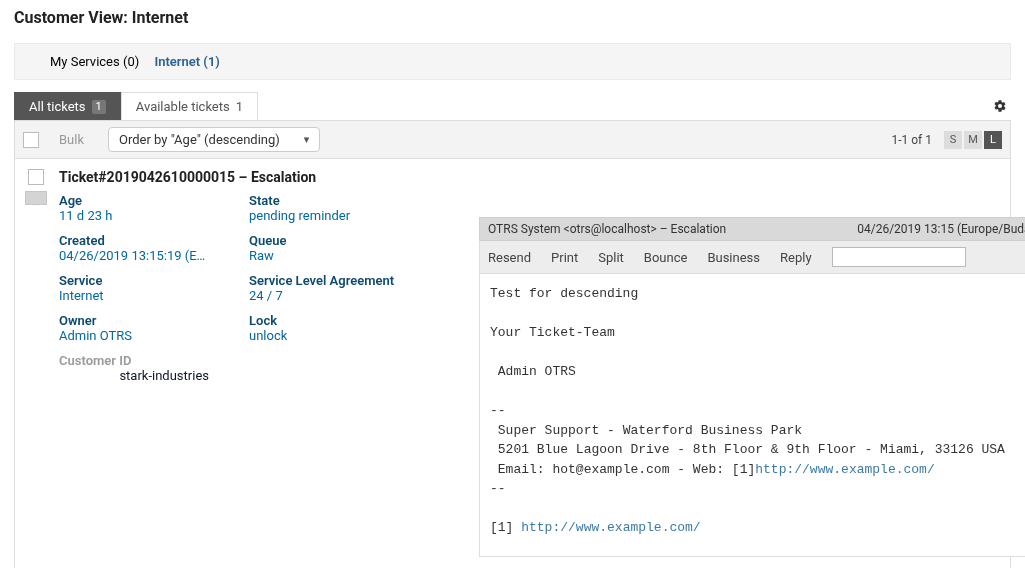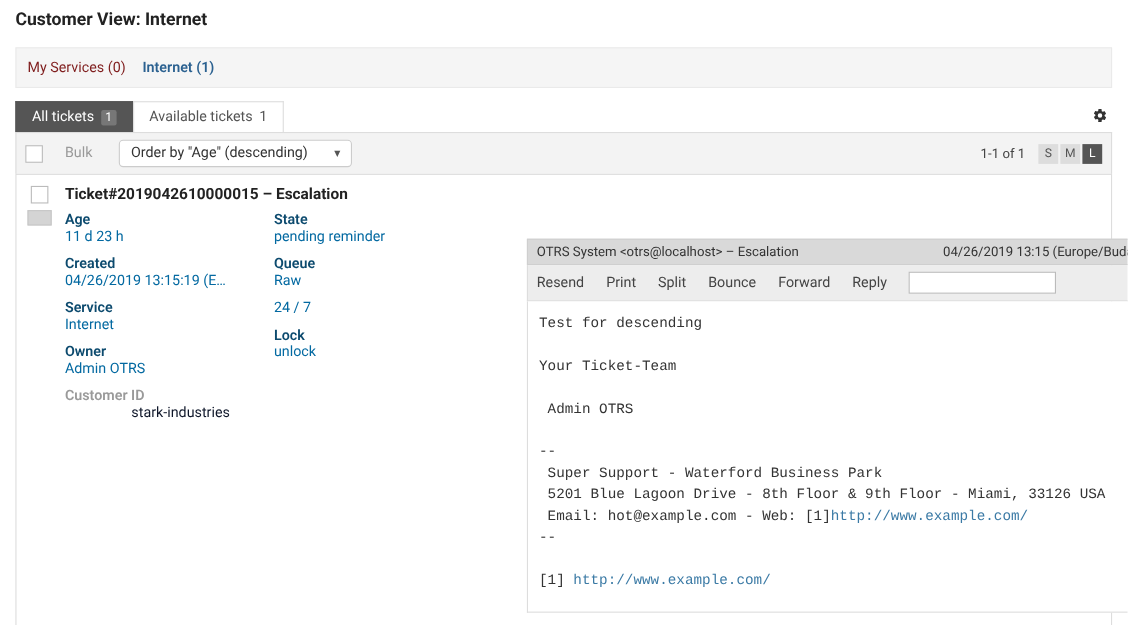--- a/index.html
+++ b/index.html
@@ -16,21 +16,21 @@
     background: #f5f5f5;
     border: 1px solid #eaeaea;
     padding: 10px 10px;
     font-size: 13px;
   }
   .tabs-bar .tab {
     display: inline-block;
     margin-right: 12px;
     cursor: pointer;
   }
-  .tabs-bar .tab.link { color: #7f1d1d; }
+  .tabs-bar .tab.link { color: #000000; margin-left: 25px; }
   .tabs-bar .tab.active { color: #2b6190; font-weight: 600; }
 
   .filter-row {
     display: flex;
     align-items: flex-end;
     margin-top: 12px;
   }
   .filter-tabs { display: flex; }
   .filter-tab {
     padding: 6px 14px;
@@ -263,39 +263,40 @@
         <div class="meta-col" style="width:190px;">
           <div class="meta-item">
             <div class="meta-label">State</div>
             <div class="meta-value">pending reminder</div>
           </div>
           <div class="meta-item">
             <div class="meta-label">Queue</div>
             <div class="meta-value">Raw</div>
           </div>
           <div class="meta-item">
+            <div class="meta-label">Service Level Agreement</div>
             <div class="meta-value">24 / 7</div>
           </div>
           <div class="meta-item">
             <div class="meta-label">Lock</div>
             <div class="meta-value">unlock</div>
           </div>
         </div>
 
         <div class="message-area">
           <div class="msg-header">
             <span>OTRS System &lt;otrs@localhost&gt; – Escalation</span>
             <span class="date">04/26/2019 13:15 (Europe/Budapest)</span>
           </div>
           <div class="msg-actions">
             <span class="act">Resend</span>
             <span class="act">Print</span>
             <span class="act">Split</span>
             <span class="act">Bounce</span>
-            <span class="act">Forward</span>
+            <span class="act">Business</span>
             <span class="act">Reply</span>
             <div class="reply-input"></div>
           </div>
           <div class="msg-body"><span>Test for descending</span>
 
 <span>Your Ticket-Team</span>
 
 <span> Admin OTRS</span>
 
 <span>--</span>

